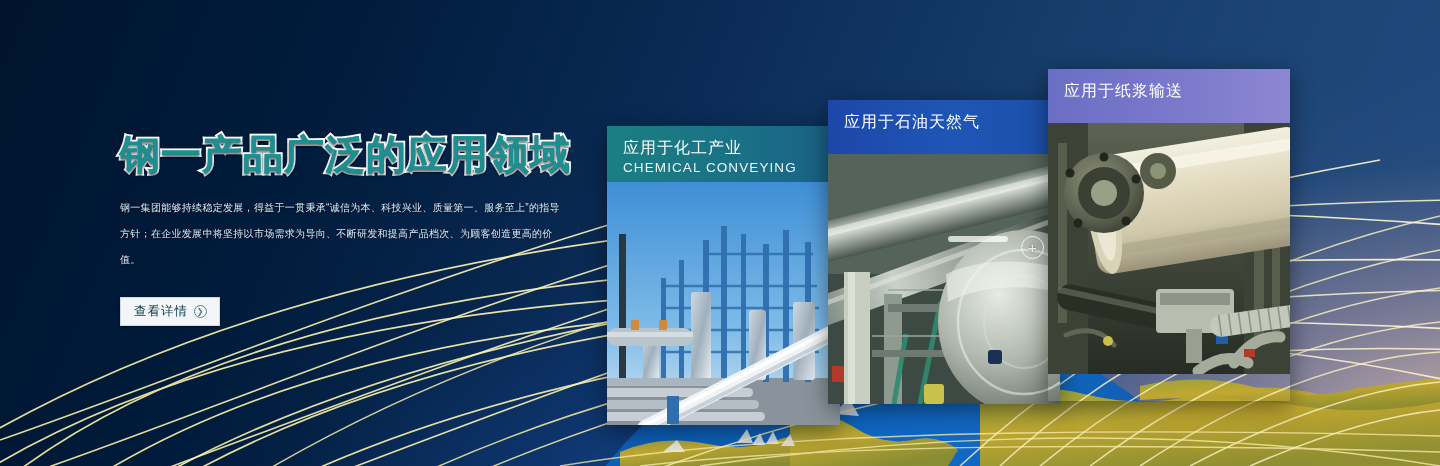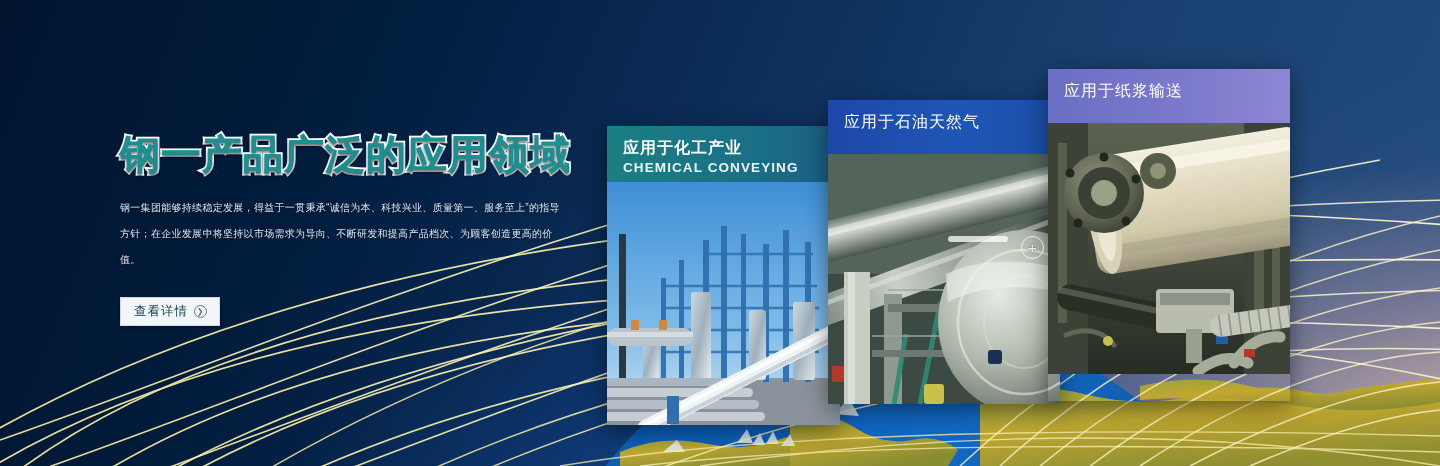--- a/index.html
+++ b/index.html
@@ -53,21 +53,21 @@
   }
 
   
   .card{ position:absolute; overflow:hidden; box-shadow:0 6px 22px rgba(0,0,0,0.45); }
   .card .cap{ position:relative; padding:11px 0 9px 16px; }
   .card .cap .cn{ font-size:16px; color:#ffffff; letter-spacing:1px; line-height:1.35; }
   .card .cap .en{ font-size:13.5px; color:#eef4f7; letter-spacing:1.1px; line-height:1.35; }
   .card .photo{ position:relative; width:100%; overflow:hidden; }
   .card .photo svg{ display:block; }
 
-  #card-chemical{ left:607px; top:126px; width:233px; height:299px;font-weight:bold; }
+  #card-chemical{ left:607px; top:126px; width:233px; height:299px; }
   #card-chemical .cap{ background:linear-gradient(90deg,#1b7f82 0%,#1a6f86 62%,#1b5f84 100%); height:56px; }
   #card-chemical .photo{ height:243px; }
 
   #card-oil{ left:828px; top:88px; width:232px; height:304px;margin-top:12px; }
   #card-oil .cap{ background:linear-gradient(90deg,#1d47a8 0%,#1f56b6 55%,#1b4ea8 100%); height:54px; }
   #card-oil .photo{ height:250px; }
 
   #card-pulp{ left:1048px; top:69px; width:242px; height:332px; }
   #card-pulp .cap{ background:linear-gradient(90deg,#6a6fc4 0%,#7b79cc 55%,#8d87d2 100%); height:54px; }
   #card-pulp .photo{ height:251px; }

